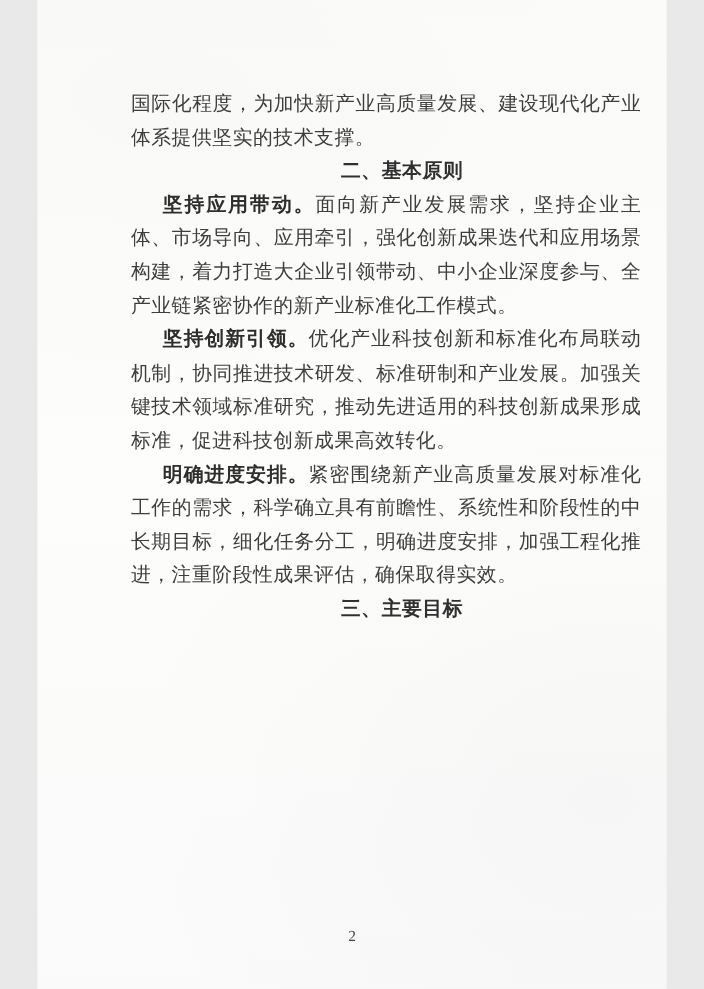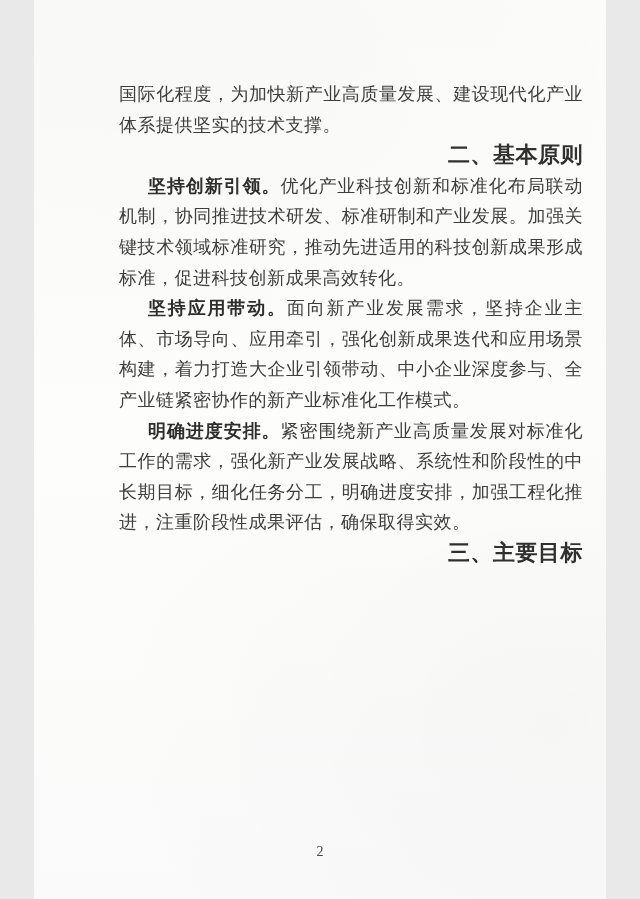--- a/index.html
+++ b/index.html
@@ -33,26 +33,26 @@
   }
   .content p, .content h2 {
     margin: 0;
     padding: 0;
   }
   .para-indent {
     text-indent: 29px;
   }
   .section-heading {
     font-family: "Liberation Sans", "DejaVu Sans", sans-serif;
-    font-size: 22px;
+    font-size: 18px;
     line-height: 30.6px;
     font-weight: 700;
     color: #303030;
     text-indent: 29px;
-    text-align: right;
+    text-align: center;
   }
   .principle-lead {
     font-weight: 700;
     color: #2e2e2e;
   }
   .page-number {
     position: absolute;
     left: 0;
     right: 0;
     bottom: 40px;
@@ -66,26 +66,26 @@
 </head>
 <body>
 
 <div class="page">
   <div class="content">
 
     <p class="para-continuation">国际化程度，为加快新产业高质量发展、建设现代化产业体系提供坚实的技术支撑。</p>
 
     <h2 class="section-heading">二、基本原则</h2>
 
+    <p class="para-indent"><span class="principle-lead">坚持应用带动。</span><span>面向新产业发展需求，坚持企业主体、市场导向、应用牵引，强化创新成果迭代和应用场景构建，着力打造大企业引领带动、中小企业深度参与、全产业链紧密协作的新产业标准化工作模式。</span></p>
+
     <p class="para-indent"><span class="principle-lead">坚持创新引领。</span><span>优化产业科技创新和标准化布局联动机制，协同推进技术研发、标准研制和产业发展。加强关键技术领域标准研究，推动先进适用的科技创新成果形成标准，促进科技创新成果高效转化。</span></p>
 
-    <p class="para-indent"><span class="principle-lead">坚持应用带动。</span><span>面向新产业发展需求，坚持企业主体、市场导向、应用牵引，强化创新成果迭代和应用场景构建，着力打造大企业引领带动、中小企业深度参与、全产业链紧密协作的新产业标准化工作模式。</span></p>
 
-
-    <p class="para-indent"><span class="principle-lead">明确进度安排。</span><span>紧密围绕新产业高质量发展对标准化工作的需求，强化新产业发展战略、系统性和阶段性的中长期目标，细化任务分工，明确进度安排，加强工程化推进，注重阶段性成果评估，确保取得实效。</span></p>
+    <p class="para-indent"><span class="principle-lead">明确进度安排。</span><span>紧密围绕新产业高质量发展对标准化工作的需求，科学确立具有前瞻性、系统性和阶段性的中长期目标，细化任务分工，明确进度安排，加强工程化推进，注重阶段性成果评估，确保取得实效。</span></p>
 
 
     <h2 class="section-heading">三、主要目标</h2>
 
   </div>
 
   <div class="page-number">2</div>
 </div>
 
 </body></html>

